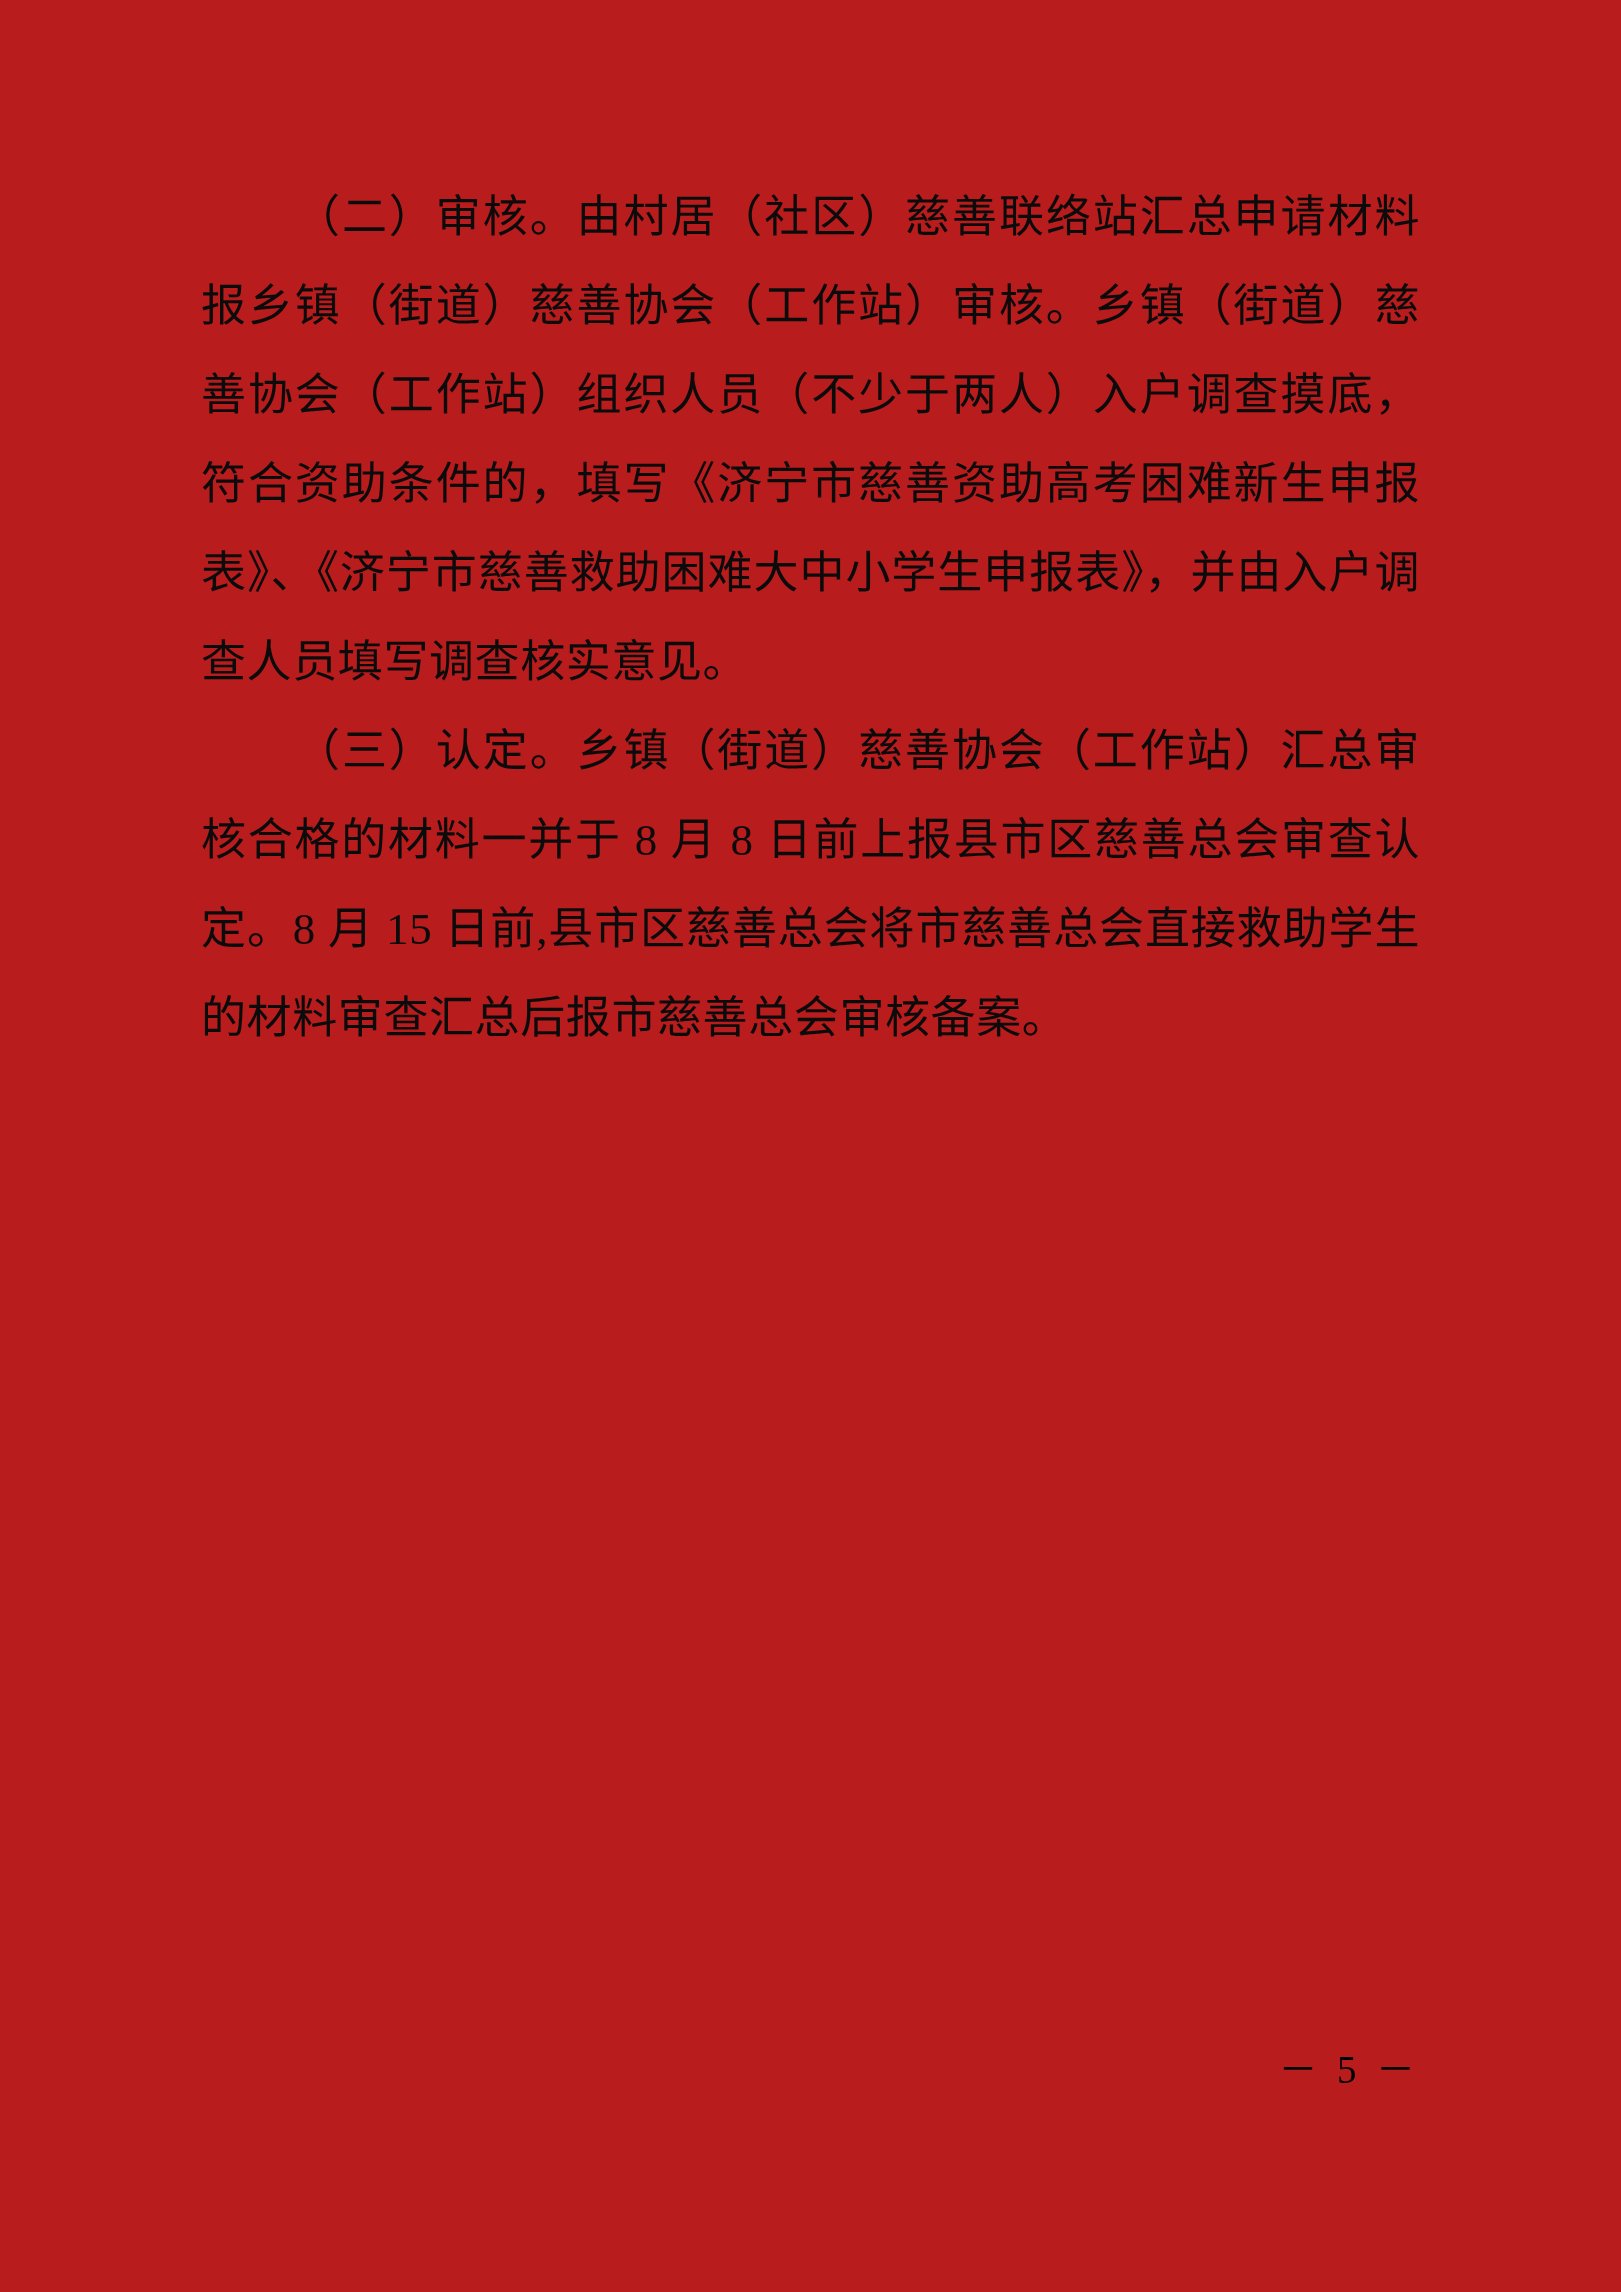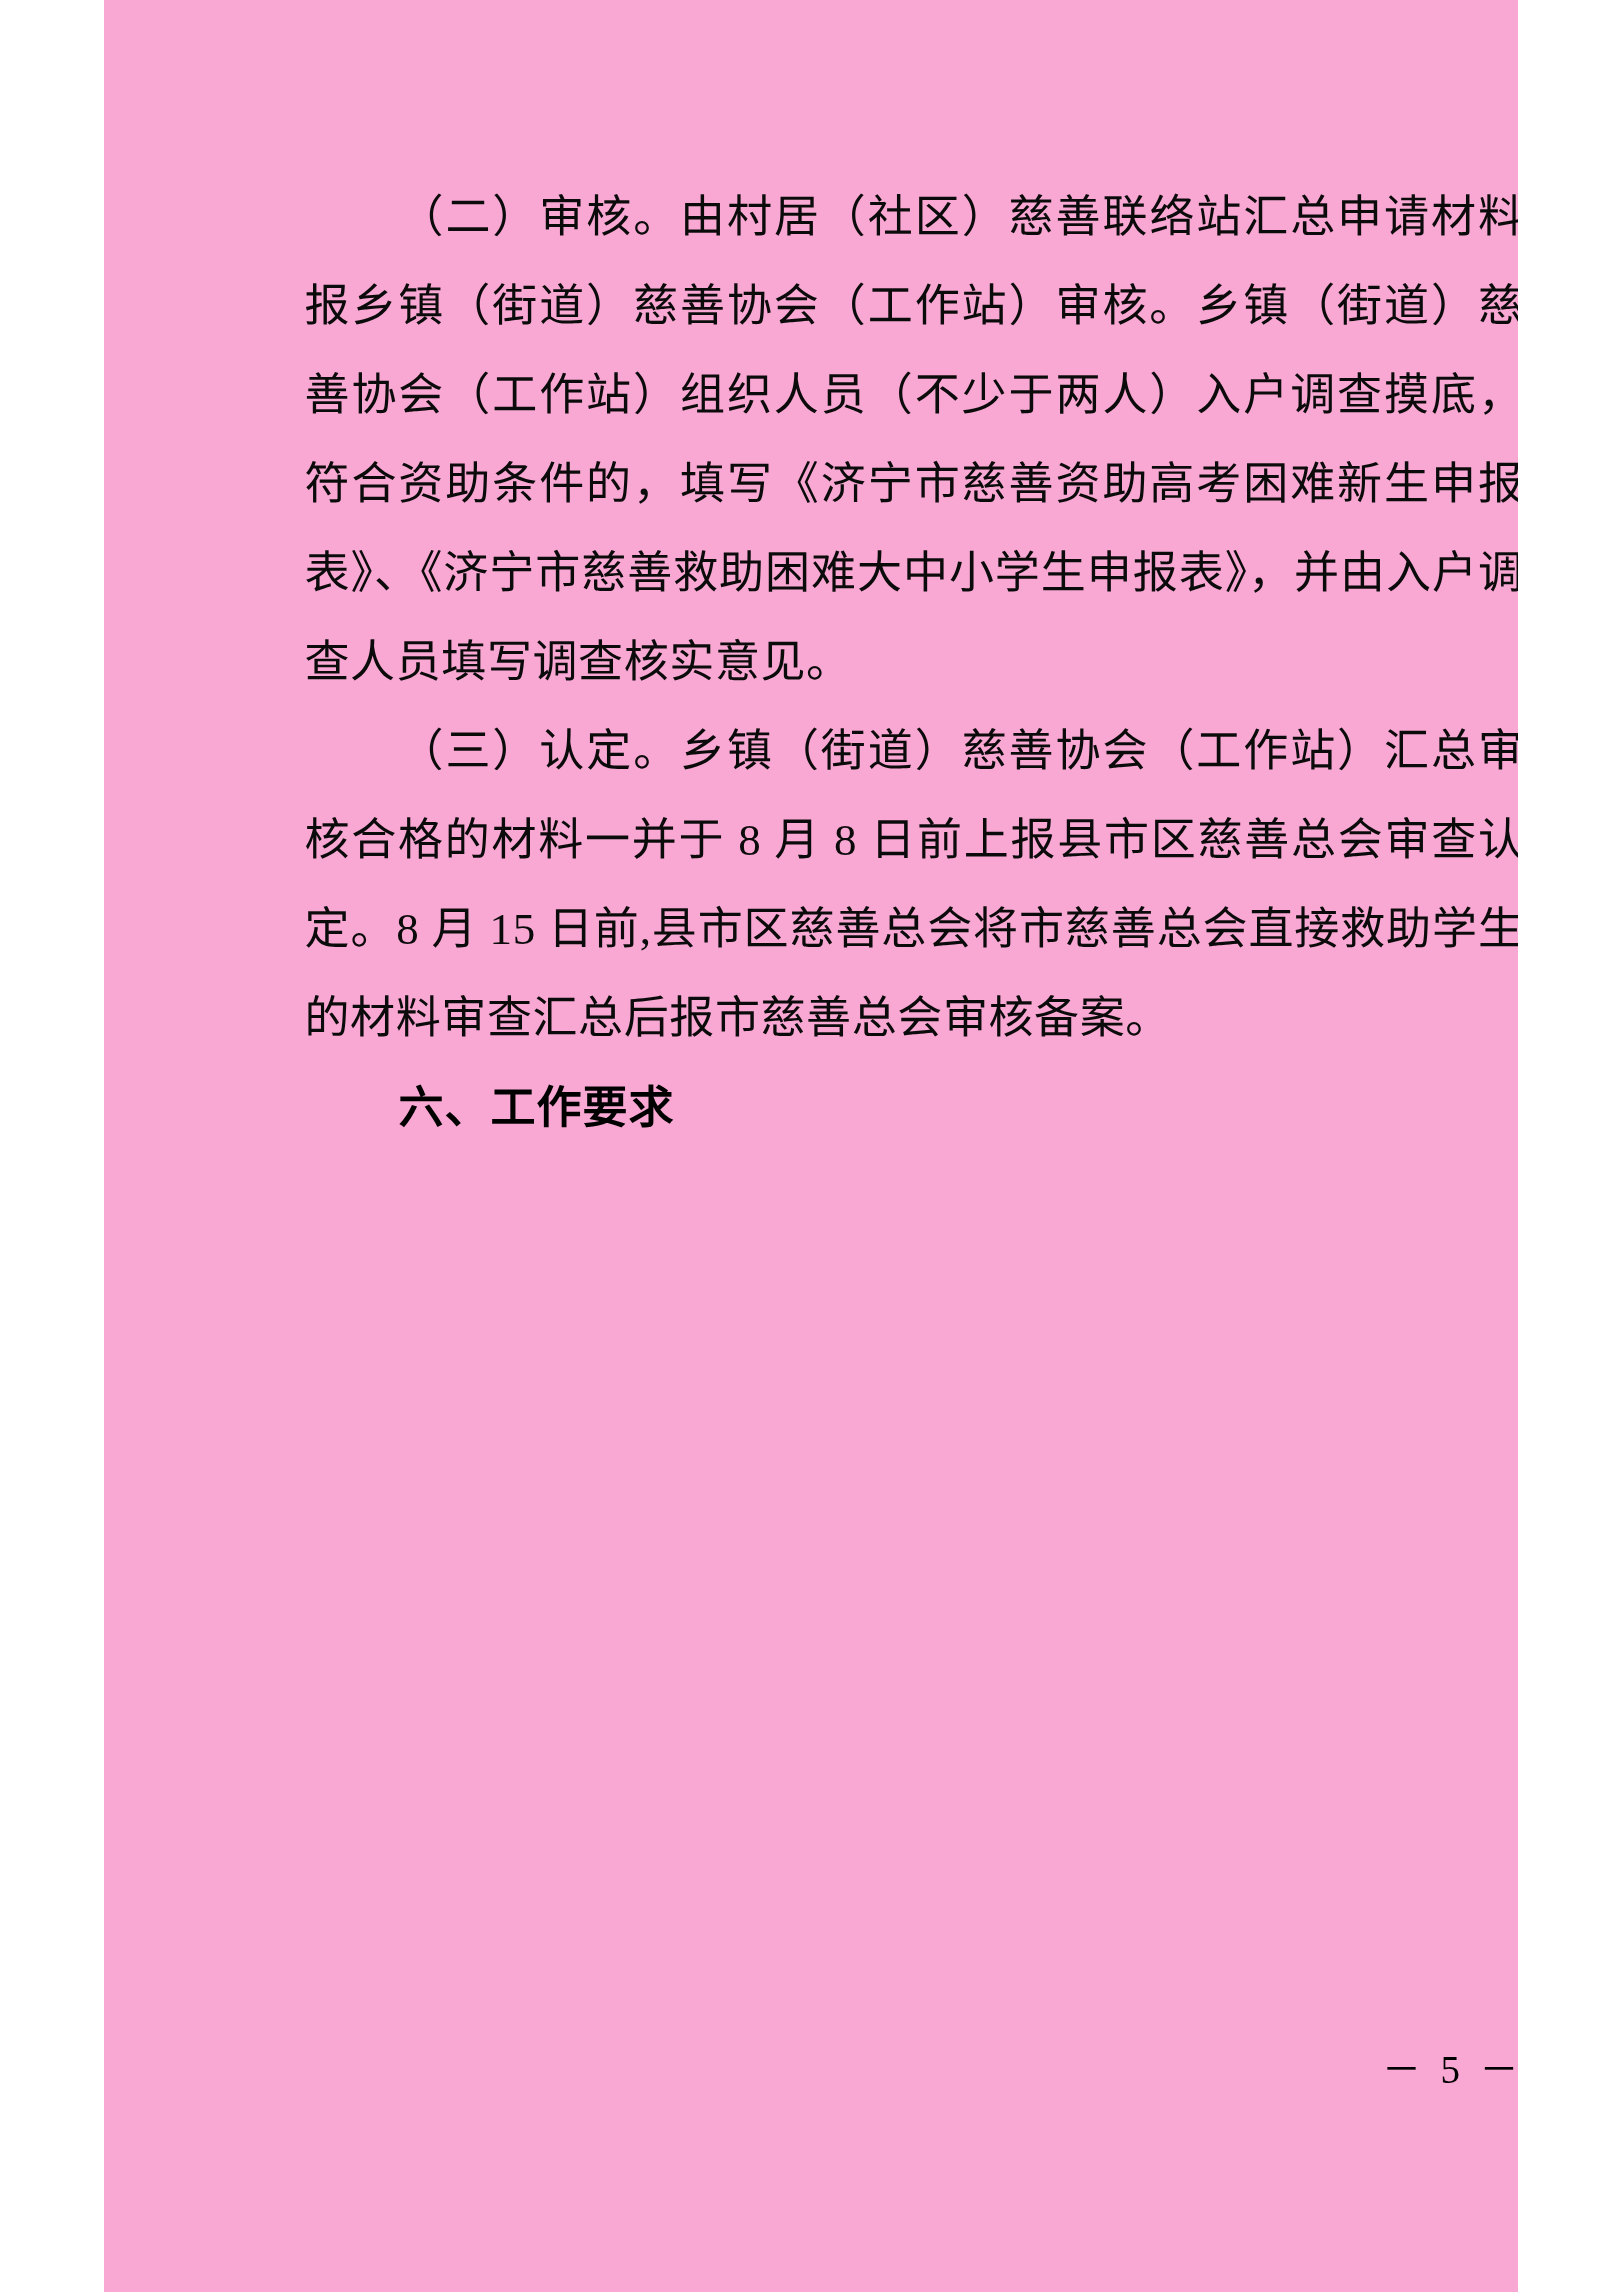--- a/index.html
+++ b/index.html
@@ -9,24 +9,24 @@
     background: #ffffff;
   }
 
   body {
     font-family: "Liberation Serif", "DejaVu Serif", serif;
     color: #000000;
   }
 
   #page {
     position: relative;
-    width: 1414px;
+    width: 1621px;
     height: 2293px;
     margin: 0 auto;
-    background: #f9a8d4;
+    background: #b91c1c;
     overflow: hidden;
     box-sizing: border-box;
   }
 
   
   #doc-body {
     position: absolute;
     left: 201px;
     top: 173px;
     width: 1219px;
@@ -79,21 +79,20 @@
 <div id="page">
 
   <div id="doc-body">
 
     <p class="para">（二）审核。由村居（社区）慈善联络站汇总申请材料报乡镇（街道）慈善协会（工作站）审核。乡镇（街道）慈善协会（工作站）组织人员（不少于两人）入户调查摸底，符合资助条件的，填写《济宁市慈善资助高考困难新生申报表》、《济宁市慈善救助困难大中小学生申报表》，并由入户调查人员填写调查核实意见。</p>
 
     <p class="para">（三）认定。乡镇（街道）慈善协会（工作站）汇总审核合格的材料一并于 8 月 8 日前上报县市区慈善总会审查认定。8 月 15 日前,县市区慈善总会将市慈善总会直接救助学生的材料审查汇总后报市慈善总会审核备案。</p>
 
 
 
-    <h2 class="heading">六、工作要求</h2>
 
 
   </div>
 
   <div id="page-number">－ 5 －</div>
 
 </div>
 
 
 </body></html>

